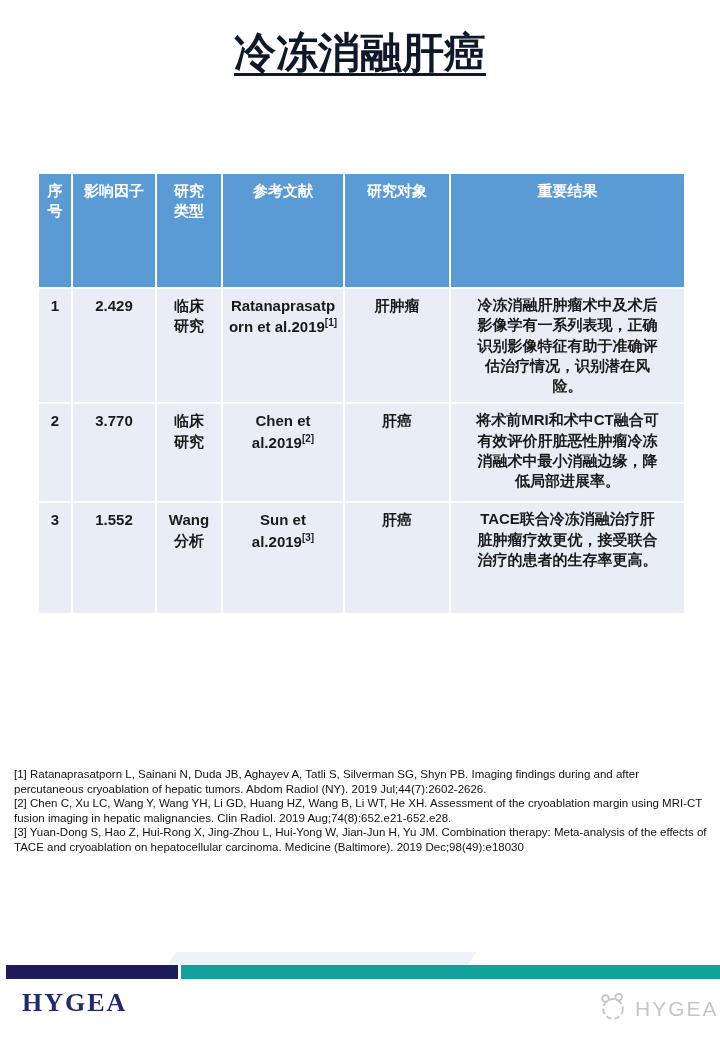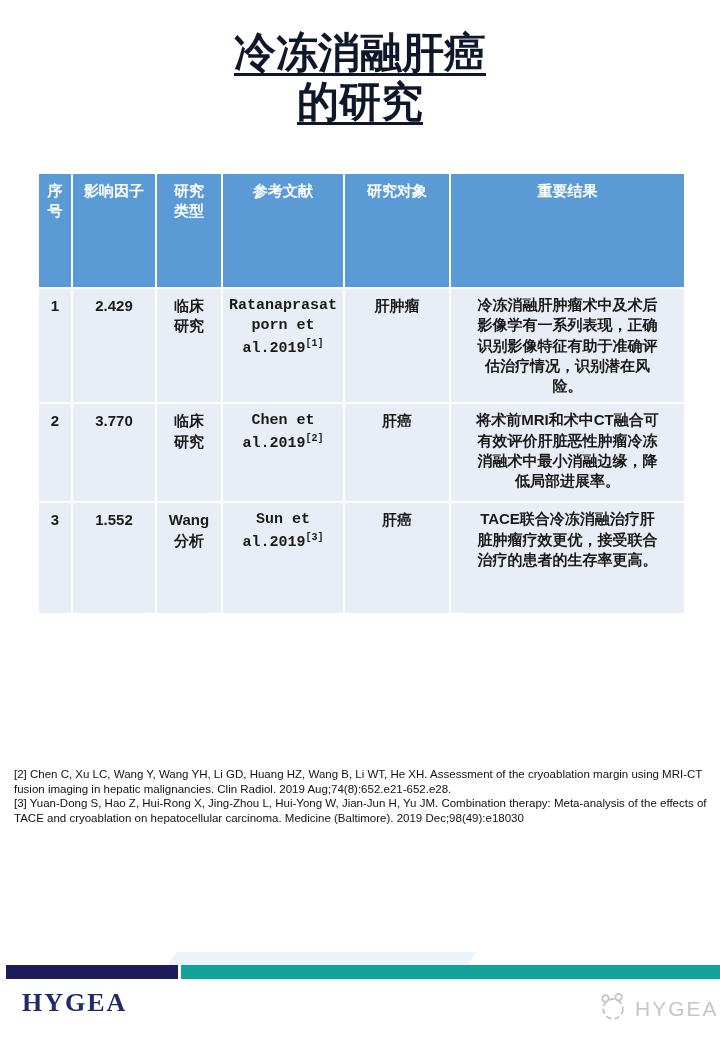--- a/index.html
+++ b/index.html
@@ -58,21 +58,21 @@
   }
   .study-table tr.r1 td { height: 98px; }
   .study-table tr.r2 td { height: 99px; }
   .study-table tr.r3 td { height: 112px; }
   .study-table td.result {
     text-align: left;
     padding: 6px 22px;
     line-height: 1.42;
     font-size: 15px;
   }
-  .study-table td.ref { overflow-wrap: break-word; font-family: Liberation Mono, monospace; }
+  .study-table td.ref { overflow-wrap: break-word; }
   .pre { white-space: pre-line; }
   sup { font-size: 10px; font-weight: bold; }
 
   
   .footnotes {
     position: absolute;
     left: 14px;
     top: 767px;
     width: 696px;
     font-size: 11.5px;
@@ -131,21 +131,20 @@
     font-weight: normal;
   }
 </style>
 </head>
 <body>
 
 <div class="page">
 
   <div class="title">
     <div class="tline">冷冻消融肝癌</div>
-    <div class="tline">的研究</div>
   </div>
 
   <table class="study-table">
     <colgroup>
       <col style="width:34px">
         <col style="width:84px">
         <col style="width:66px">
       <col style="width:122px">
         <col style="width:106px">
         <col style="width:235px">
@@ -185,20 +184,21 @@
       <td class="pre">Wang
 分析</td>
       <td class="ref"><span>Sun et al.2019</span><sup>[3]</sup></td>
       <td>肝癌</td>
       <td class="result">TACE联合冷冻消融治疗肝脏肿瘤疗效更优，接受联合治疗的患者的生存率更高。</td>
     </tr>
   </tbody>
     </table>
 
   <div class="footnotes">
+    <div>[1] Ratanaprasatporn L, Sainani N, Duda JB, Aghayev A, Tatli S, Silverman SG, Shyn PB. Imaging findings during and after percutaneous cryoablation of hepatic tumors. Abdom Radiol (NY). 2019 Jul;44(7):2602-2626.</div>
     <div>[2] Chen C, Xu LC, Wang Y, Wang YH, Li GD, Huang HZ, Wang B, Li WT, He XH. Assessment of the cryoablation margin using MRI-CT fusion imaging in hepatic malignancies. Clin Radiol. 2019 Aug;74(8):652.e21-652.e28.</div>
     <div>[3] Yuan-Dong S, Hao Z, Hui-Rong X, Jing-Zhou L, Hui-Yong W, Jian-Jun H, Yu JM. Combination therapy: Meta-analysis of the effects of TACE and cryoablation on hepatocellular carcinoma. Medicine (Baltimore). 2019 Dec;98(49):e18030</div>
   </div>
 
   <div class="deco-light"></div>
   <div class="bar-navy"></div>
   <div class="bar-teal"></div>
 
   <div class="brand">HYGEA</div>
 

